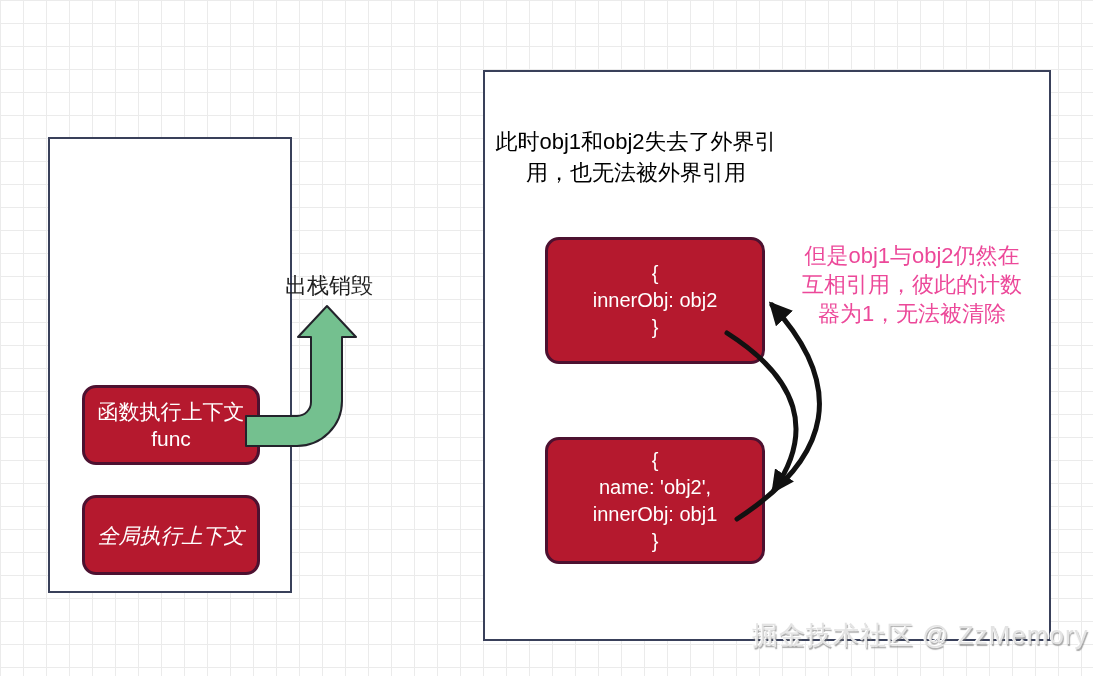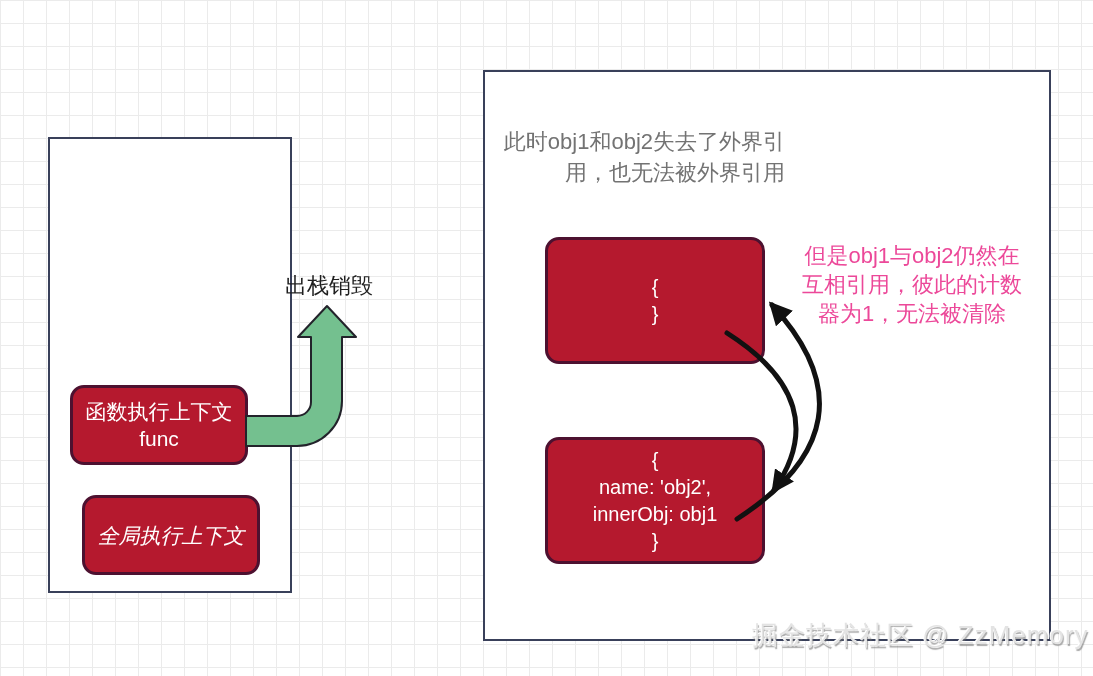--- a/index.html
+++ b/index.html
@@ -31,21 +31,21 @@
     box-sizing:border-box;
     color:#ffffff;
     display:flex;flex-direction:column;
     align-items:center;justify-content:center;
     text-align:center;
   }
   .frame-text{font-size:21px;line-height:27px;}
   .obj-text{font-size:20px;line-height:27px;}
   .heap-note{
     font-size:22px;line-height:31px;
-    text-align:right;color:#737373;
+    text-align:center;color:#000000;
   }
   .warning-text{
     font-size:22px;line-height:29px;
     text-align:center;color:#ec4899;
   }
   .pop-label{font-size:22px;color:#1f1f1f;white-space:nowrap;}
   .watermark{
     font-size:26px;
     color:#e3e3e3;
     white-space:nowrap;
@@ -54,21 +54,21 @@
   }
   svg.overlay{position:absolute;left:0;top:0;pointer-events:none;}
 </style>
 </head>
 <body>
 
 <div class="abs section-title" style="left:48px;top:96px;width:244px;text-align:center;margin-top:43px;">执行栈</div>
 
 <div class="abs container-box" style="left:48px;top:137px;width:244px;height:456px;"></div>
 
-<div class="abs red-box" style="left:70px;top:385px;width:178px;height:80px;">
+<div class="abs red-box" style="left:82px;top:385px;width:178px;height:80px;">
   <div class="frame-text">函数执行上下文</div>
   <div class="frame-text">func</div>
 </div>
 
 <div class="abs red-box" style="left:82px;top:495px;width:178px;height:80px;font-style:italic;">
   <div class="frame-text">全局执行上下文</div>
 </div>
 
 <svg class="overlay" width="1093" height="676">
   <path d="M 246 416
@@ -91,20 +91,21 @@
 
 <div class="abs container-box" style="left:483px;top:70px;width:568px;height:571px;"></div>
 
 <div class="abs heap-note" style="left:487px;top:126px;width:298px;">
   <div>此时obj1和obj2失去了外界引</div>
   <div>用，也无法被外界引用</div>
 </div>
 
 <div class="abs red-box" style="left:545px;top:237px;width:220px;height:127px;">
   <div class="obj-text">{</div>
+  <div class="obj-text">innerObj: obj2</div>
   <div class="obj-text">}</div>
 </div>
 
 <div class="abs red-box" style="left:545px;top:437px;width:220px;height:127px;">
   <div class="obj-text">{</div>
   <div class="obj-text">name: 'obj2',</div>
   <div class="obj-text">innerObj: obj1</div>
   <div class="obj-text">}</div>
 </div>
 

